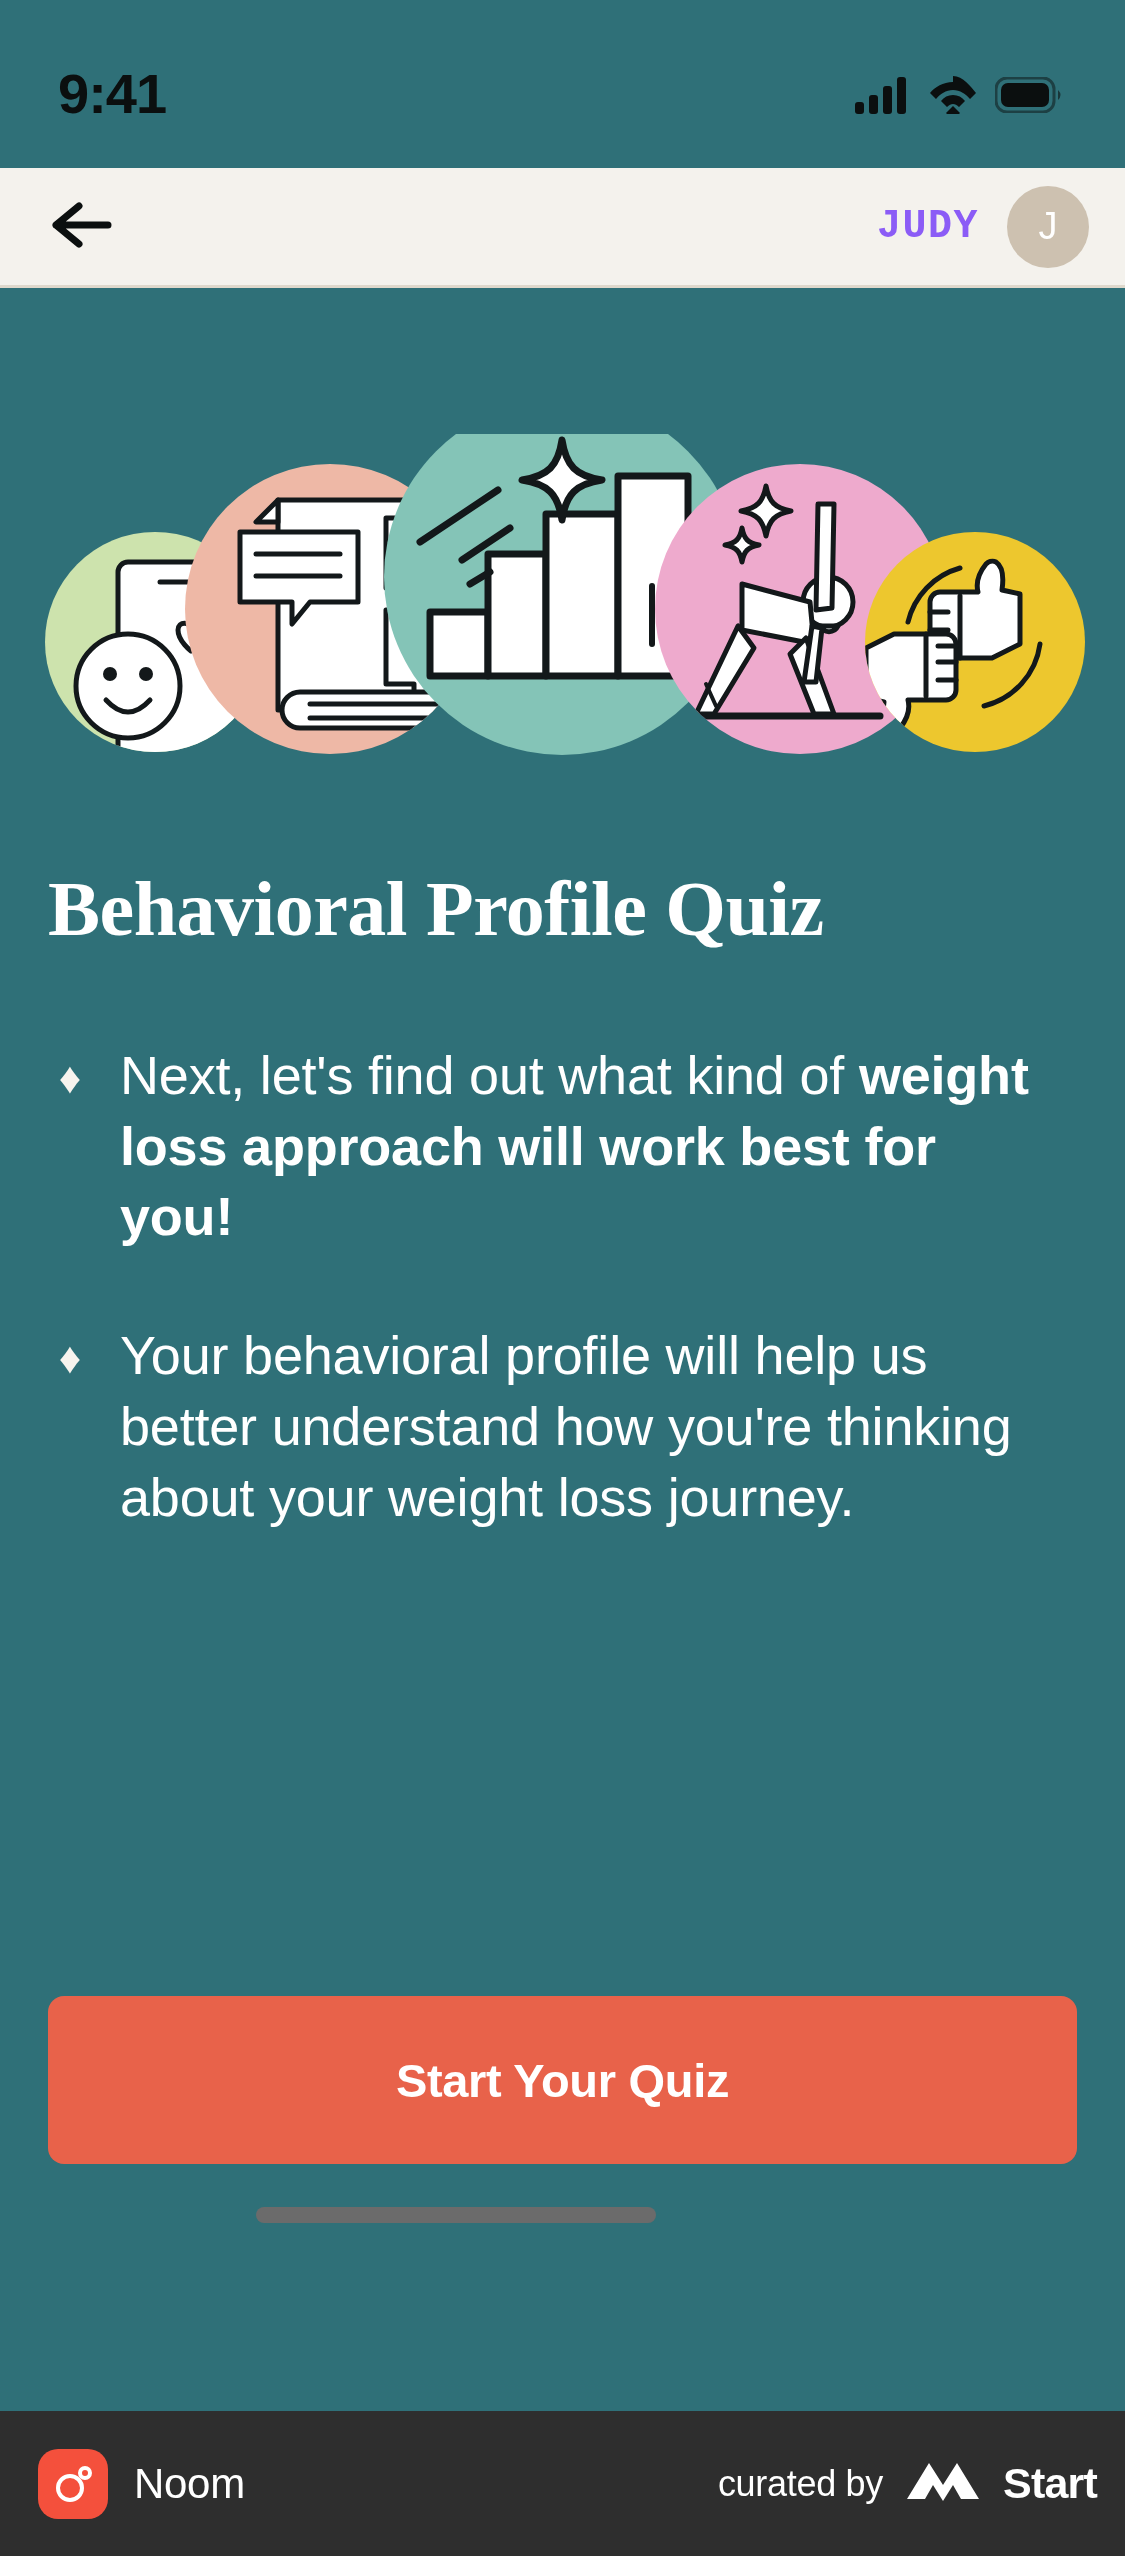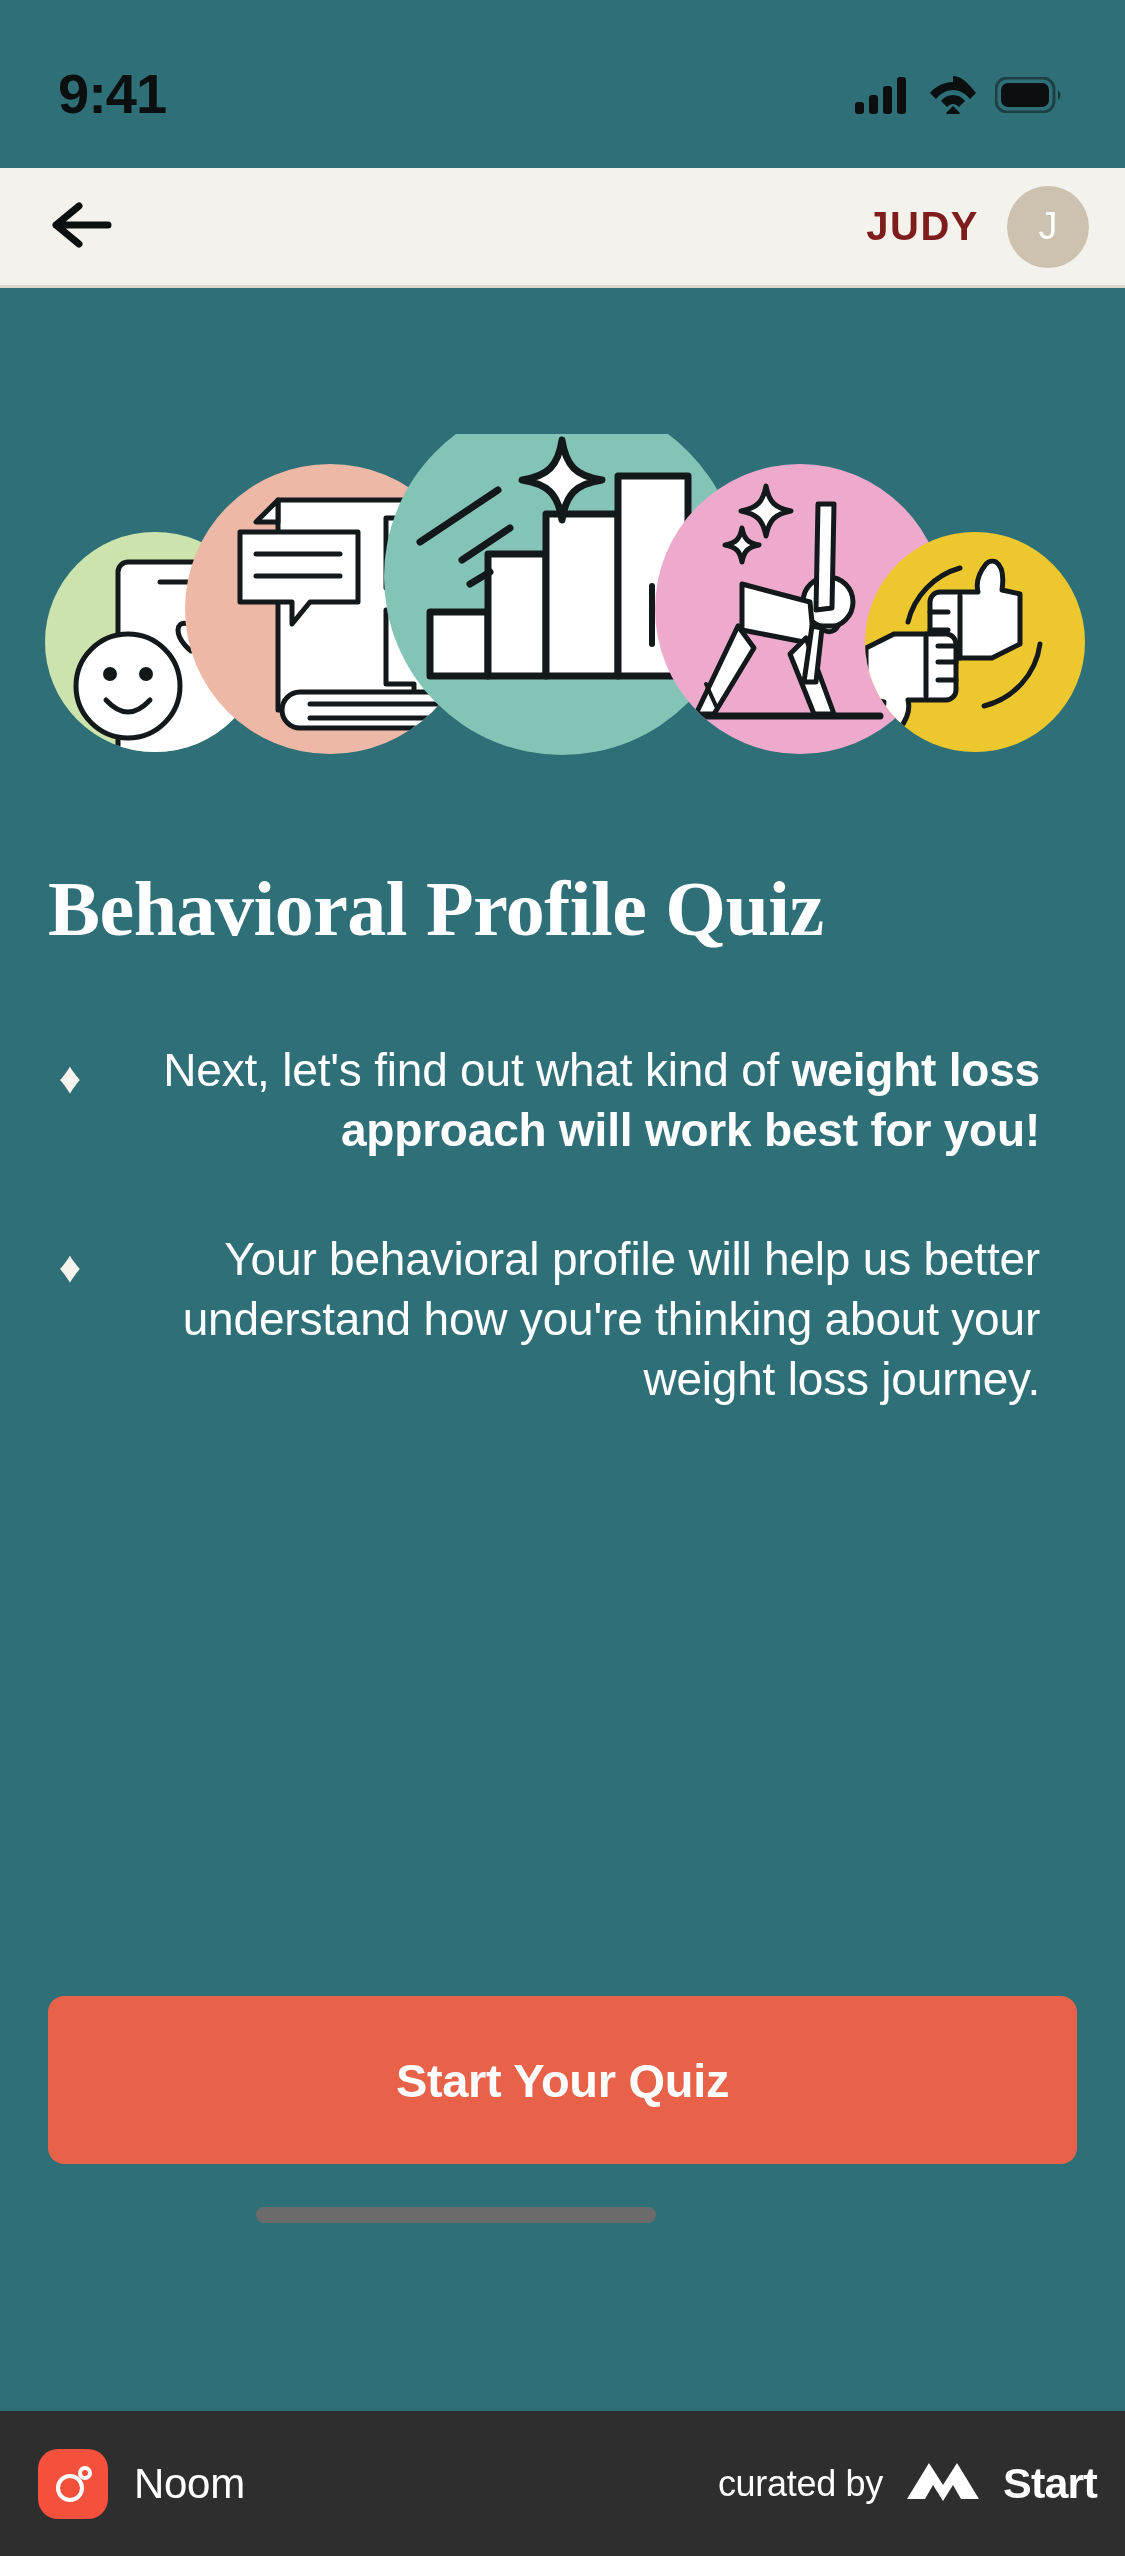--- a/index.html
+++ b/index.html
@@ -29,21 +29,21 @@
   .navbar{
     position:absolute; top:168px; left:0; width:1125px; height:120px;
     background:#f4f2ed;
     display:flex; align-items:center; justify-content:space-between;
     padding:0 36px 0 40px;
     border-bottom:3px solid #ded8cc;
   }
   .nav-back{ width:84px; height:84px; display:flex; align-items:center; justify-content:center; cursor:pointer; }
   .nav-right{ display:flex; align-items:center; gap:28px; }
   .nav-user{
-    font-size:40px; font-weight:600; color:#7f1d1d; letter-spacing:1.5px;
+    font-size:40px; font-weight:600; color:#8b5cf6; letter-spacing:1.5px;font-family:Liberation Mono, monospace;
   }
   .nav-avatar{
     width:82px; height:82px; border-radius:50%;
     background:#cdc1b0;
     display:flex; align-items:center; justify-content:center;
     font-size:38px; color:#ffffff; font-weight:400;
   }
 
   
   .content{
@@ -70,22 +70,22 @@
 
   
   .bullets{ margin:92px 0 0 48px; width:1000px; }
   .bullet{ display:flex; align-items:flex-start; margin-bottom:68px; }
   .bullet-mark{
     flex:0 0 auto;
     width:44px; margin-top:16px; margin-right:28px;
     font-size:44px; line-height:1; color:#f7f4ee; text-align:center;
   }
   .bullet-text{
-    font-size:46px; line-height:1.31; color:#ffffff; font-weight:400;
-    letter-spacing:-0.2px; max-width:920px;text-align:right;
+    font-size:54px; line-height:1.31; color:#ffffff; font-weight:400;
+    letter-spacing:-0.2px; max-width:920px;
   }
   .bullet-text b{ font-weight:700; }
 
   
   .cta{
     position:absolute; left:48px; top:1705px;
     width:1029px; height:168px;
     background:#e8624a; border:none; border-radius:16px;
     color:#ffffff; font-size:47px; font-weight:700;
     font-family:"Liberation Sans", sans-serif;

